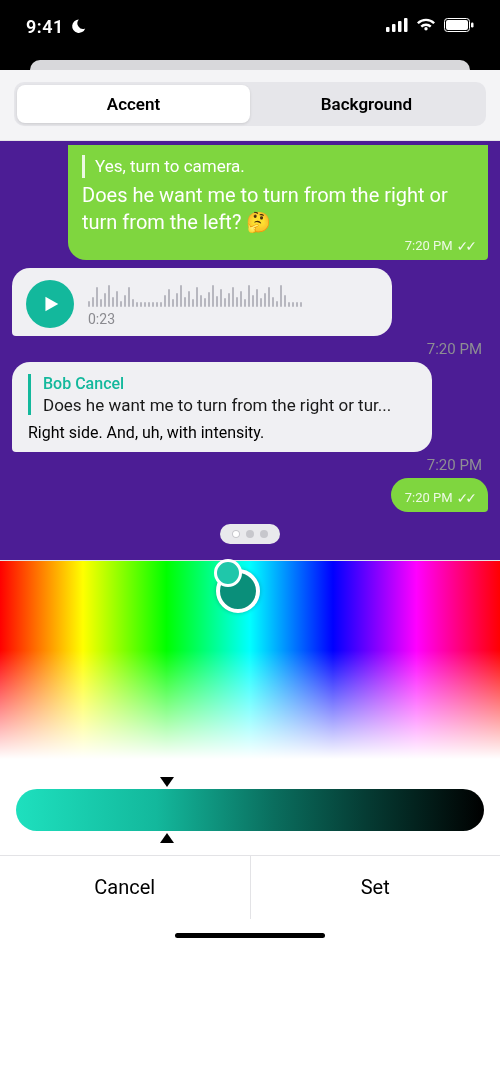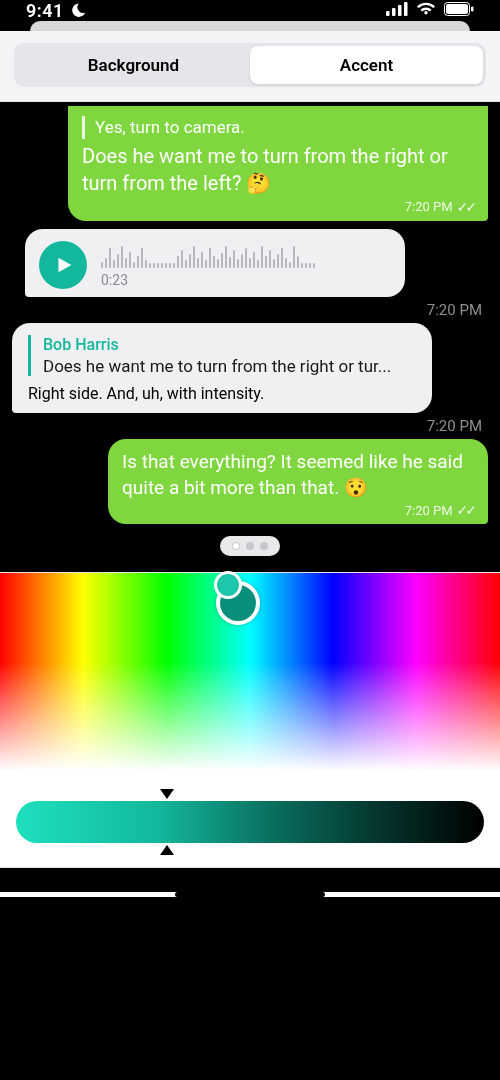--- a/index.html
+++ b/index.html
@@ -1,38 +1,38 @@
 <!DOCTYPE html>
 <html><head>
 <meta charset="utf-8">
 <style>
 * { margin: 0; padding: 0; box-sizing: border-box; font-family: -apple-system, BlinkMacSystemFont, "Segoe UI", Roboto, Helvetica, Arial, sans-serif; -webkit-font-smoothing: antialiased; }
 html, body { width: 500px; height: 1080px; overflow: hidden; background: #000; }
 
-.screen { width: 500px; height: 868px; background: #fff; display: flex; flex-direction: column; }
+.screen { width: 500px; height: 1080px; background: #fff; display: flex; flex-direction: column; }
 
 
 .status-bar { height: 52px; background: #000; color: #fff; display: flex; align-items: center; justify-content: space-between; padding: 0 26px; }
 .status-left { display: flex; align-items: center; gap: 6px; }
 .status-time { font-size: 18px; font-weight: 600; letter-spacing: 0.5px; }
 .moon-icon svg { display: block; }
 .status-right { display: flex; align-items: center; gap: 8px; }
 
 
 .sheet-handle-area { height: 18px; background: #000; display: flex; align-items: flex-end; justify-content: center; }
 .sheet-handle-inner { width: 440px; height: 10px; background: #d8d8db; border-top-left-radius: 14px; border-top-right-radius: 14px; }
 
 
 .seg-wrap { padding: 12px 14px 14px 14px; background: #f4f4f6; border-bottom: 1px solid #e4e4e8; }
 .seg { display: flex; background: #e6e6ea; border-radius: 10px; padding: 3px; }
 .seg-item { flex: 1; text-align: center; padding: 9px 0; font-size: 17px; font-weight: 600; color: #000; border-radius: 8px; cursor: pointer; }
 .seg-item.active { background: #fff; box-shadow: 0 1px 3px rgba(0,0,0,0.12); }
 
 
-.chat { flex: 0 0 auto; background: #000000; padding-bottom: 12px; }
+.chat { flex: 0 0 auto; background: #4c1d95; padding-bottom: 12px; }
 
 .row { display: flex; padding: 4px 12px; }
 .row.out { justify-content: flex-end; }
 .row.in { justify-content: flex-start; }
 
 .bubble { border-radius: 18px; padding: 10px 14px 6px 14px; position: relative; max-width: 420px; }
 .bubble.out { background: #7fd63f; color: #fff; border-bottom-right-radius: 4px; }
 .bubble.in { background: #f0f0f3; color: #000; border-bottom-left-radius: 4px; }
 
 .quote-line { border-left: 3px solid rgba(255,255,255,0.85); padding-left: 10px; margin-bottom: 4px; color: #fff; font-size: 17px; line-height: 1.35; }
@@ -130,40 +130,40 @@
       </span>
     </div>
   </div>
 
   <div class="sheet-handle-area">
       <div class="sheet-handle-inner"></div>
     </div>
 
   <div class="seg-wrap">
     <div class="seg">
+      <div class="seg-item active">Accent</div>
       <div class="seg-item">Background</div>
-      <div class="seg-item active">Accent</div>
     </div>
   </div>
 
   <div class="chat">
 
     <div class="row out">
       <div class="bubble out" style="border-top-left-radius:0;border-top-right-radius:0;">
         <div class="quote-line">Yes, turn to camera.</div>
         <div class="msg-text out">Does he want me to turn from the right or turn from the left? 🤔</div>
         <div class="meta">
           <span class="meta-time out">7:20 PM</span>
           <span class="ticks">✓✓</span>
         </div>
       </div>
     </div>
 
     <div class="row in">
-      <div class="bubble in voice" style="width:380px;margin-left:13px;">
+      <div class="bubble in voice" style="width:380px;">
         <div class="play-btn">
           <svg width="22" height="22" viewBox="0 0 24 24" fill="#fff">
               <path d="M7 4l14 8-14 8z"></path>
             </svg>
         </div>
         <div class="wave-wrap">
           <div class="wave">
             <span style="height:6px"></span>
               <span style="height:10px"></span>
               <span style="height:20px"></span>
@@ -221,31 +221,30 @@
           </div>
           <div class="voice-dur">0:23</div>
         </div>
       </div>
     </div>
     <div class="meta-time in-under">7:20 PM</div>
 
     <div class="row in">
       <div class="bubble in reply-bubble" style="width:440px;">
         <div class="reply-quote">
-          <div class="reply-name">Bob Harris</div>
+          <div class="reply-name">Bob Cancel</div>
           <div class="reply-snip">Does he want me to turn from the right or tur...</div>
         </div>
         <div class="reply-body">Right side. And, uh, with intensity.</div>
       </div>
     </div>
     <div class="meta-time in-under">7:20 PM</div>
 
     <div class="row out">
       <div class="bubble out" style="max-width:380px;">
-        <div class="msg-text out" style="font-size:19px;">Is that everything? It seemed like he said quite a bit more than that. 😯</div>
         <div class="meta">
           <span class="meta-time out">7:20 PM</span>
           <span class="ticks">✓✓</span>
         </div>
       </div>
     </div>
 
     <div class="typing-wrap">
       <div class="typing">
           <span></span>
@@ -264,19 +263,20 @@
 
     <div class="shade-sec">
       <div class="tri top"></div>
       <div class="shade-bar"></div>
       <div class="tri bot"></div>
     </div>
   </div>
 
   <div class="btn-row">
     <div class="btn">Cancel</div>
+    <div class="btn">Set</div>
   </div>
 
   <div class="home-ind">
       <div class="home-bar"></div>
     </div>
 
 </div>
 
 </body></html>

